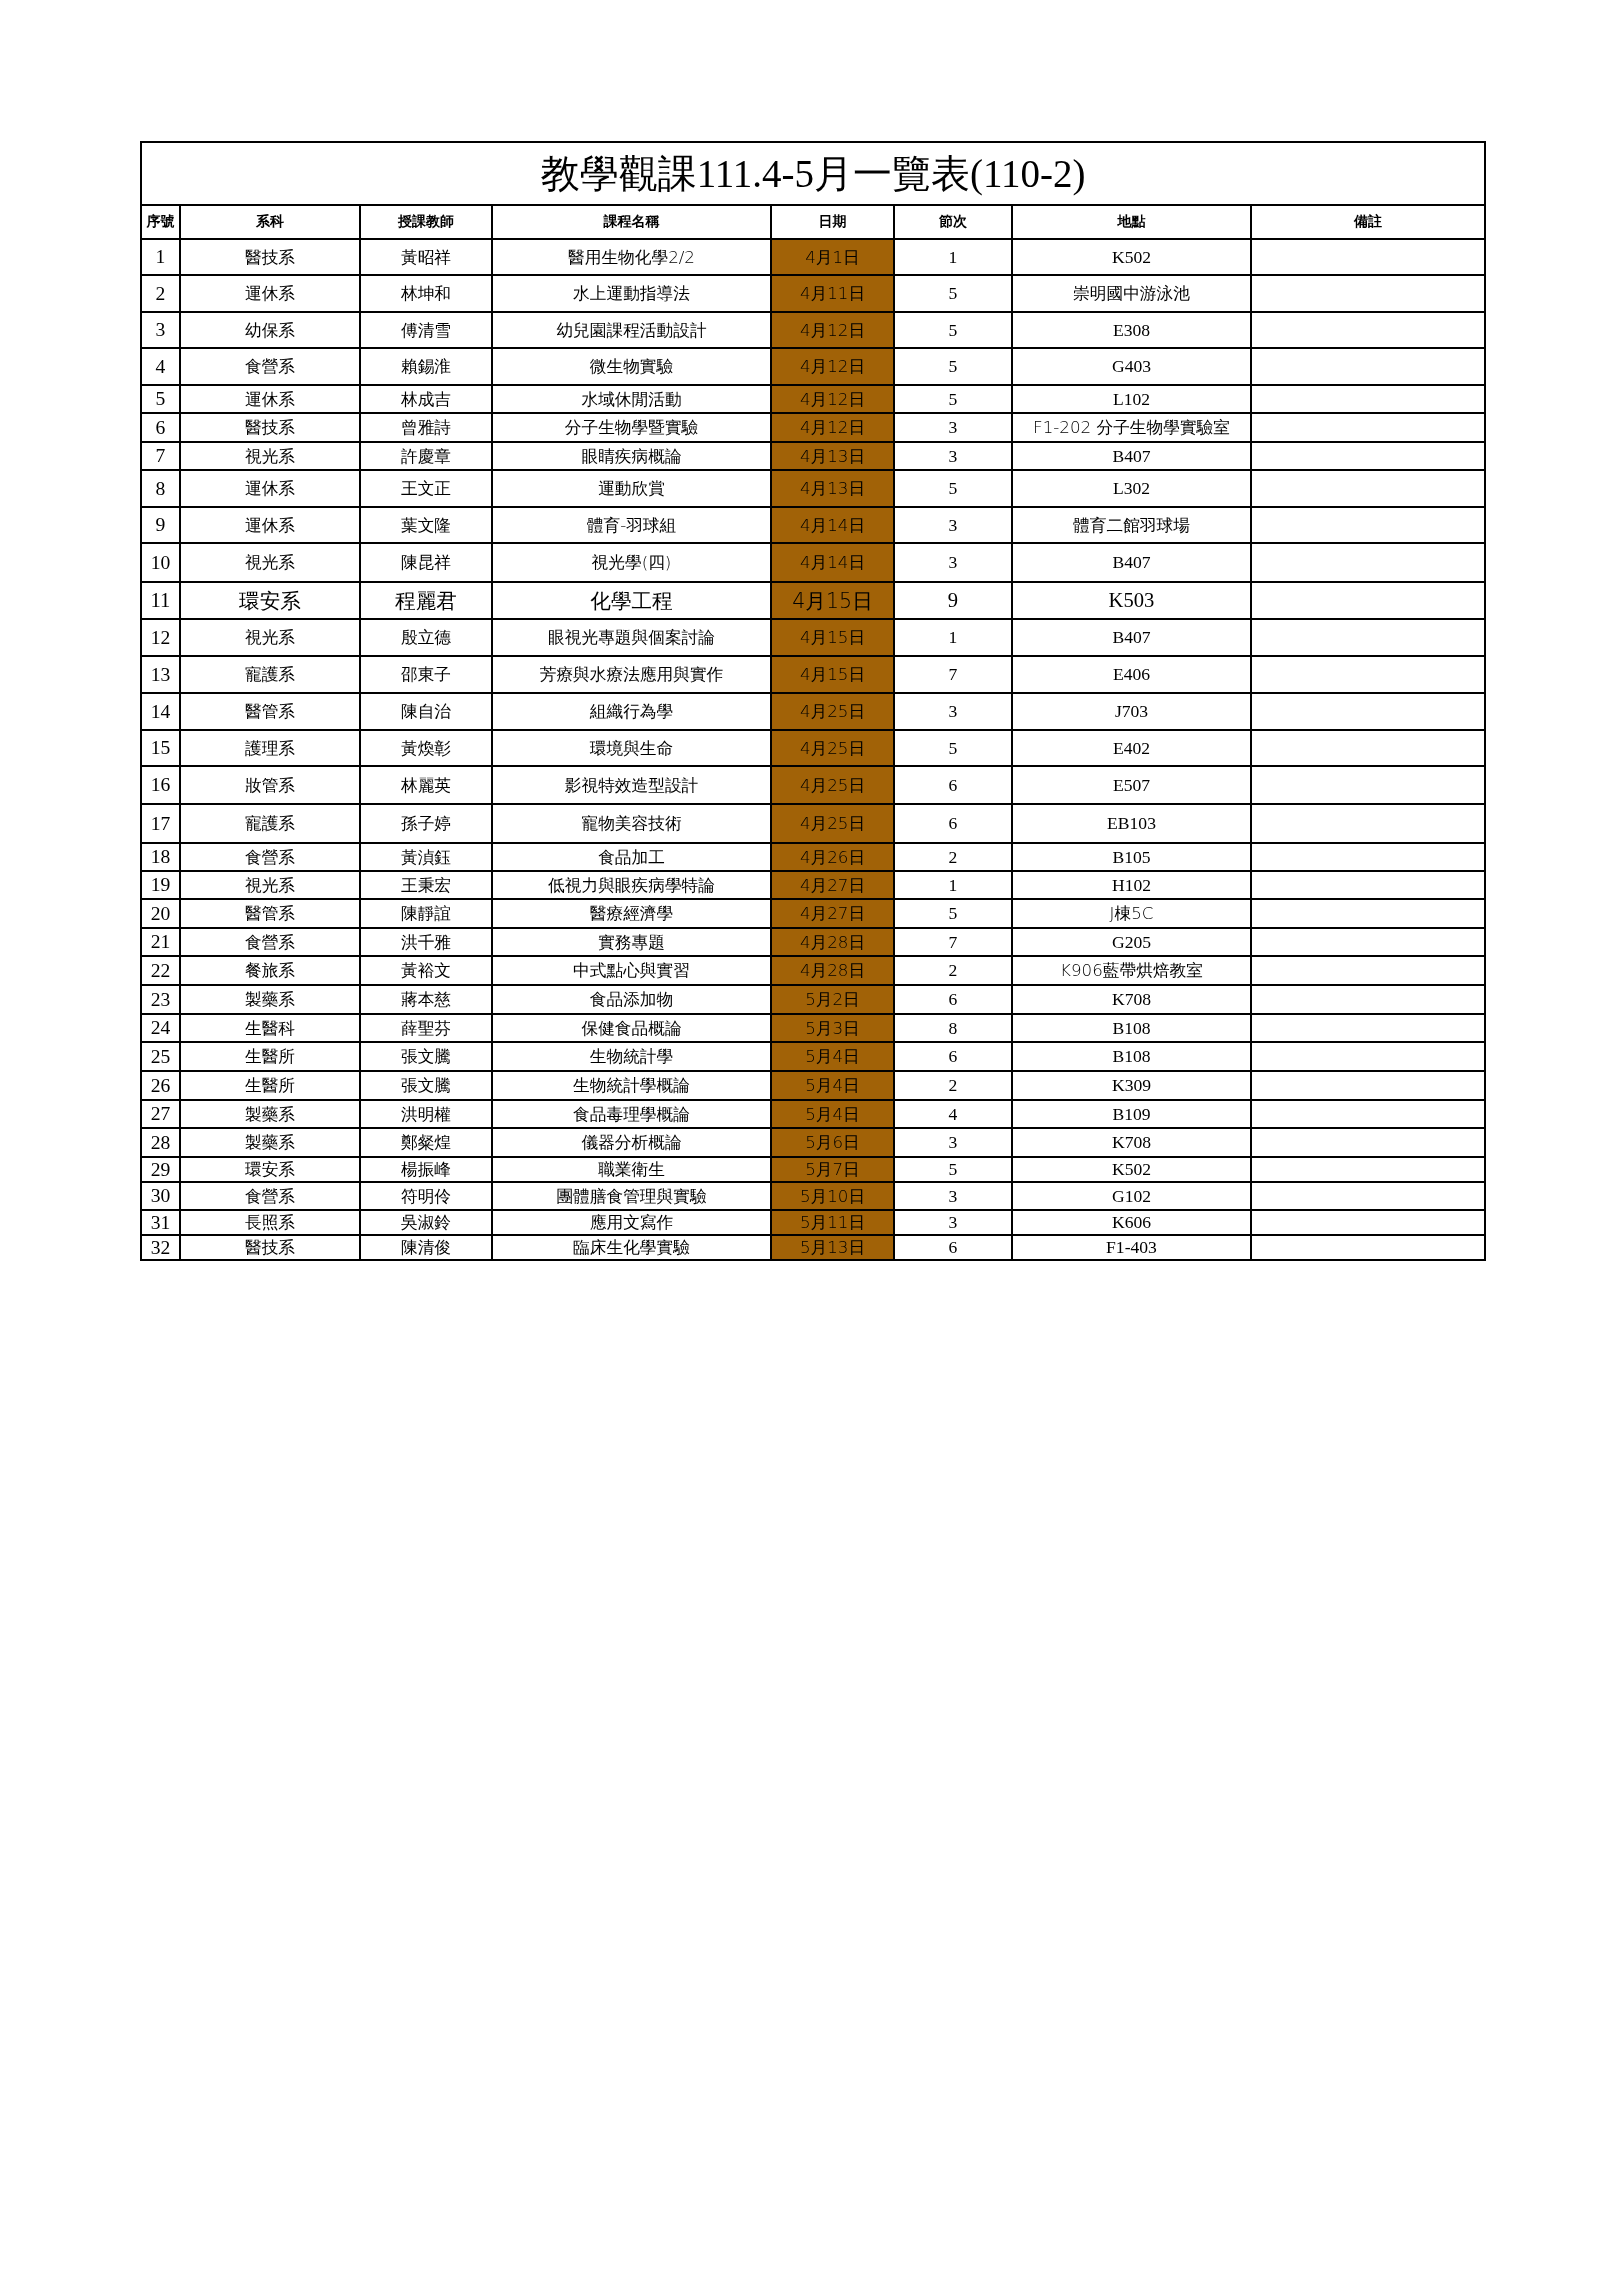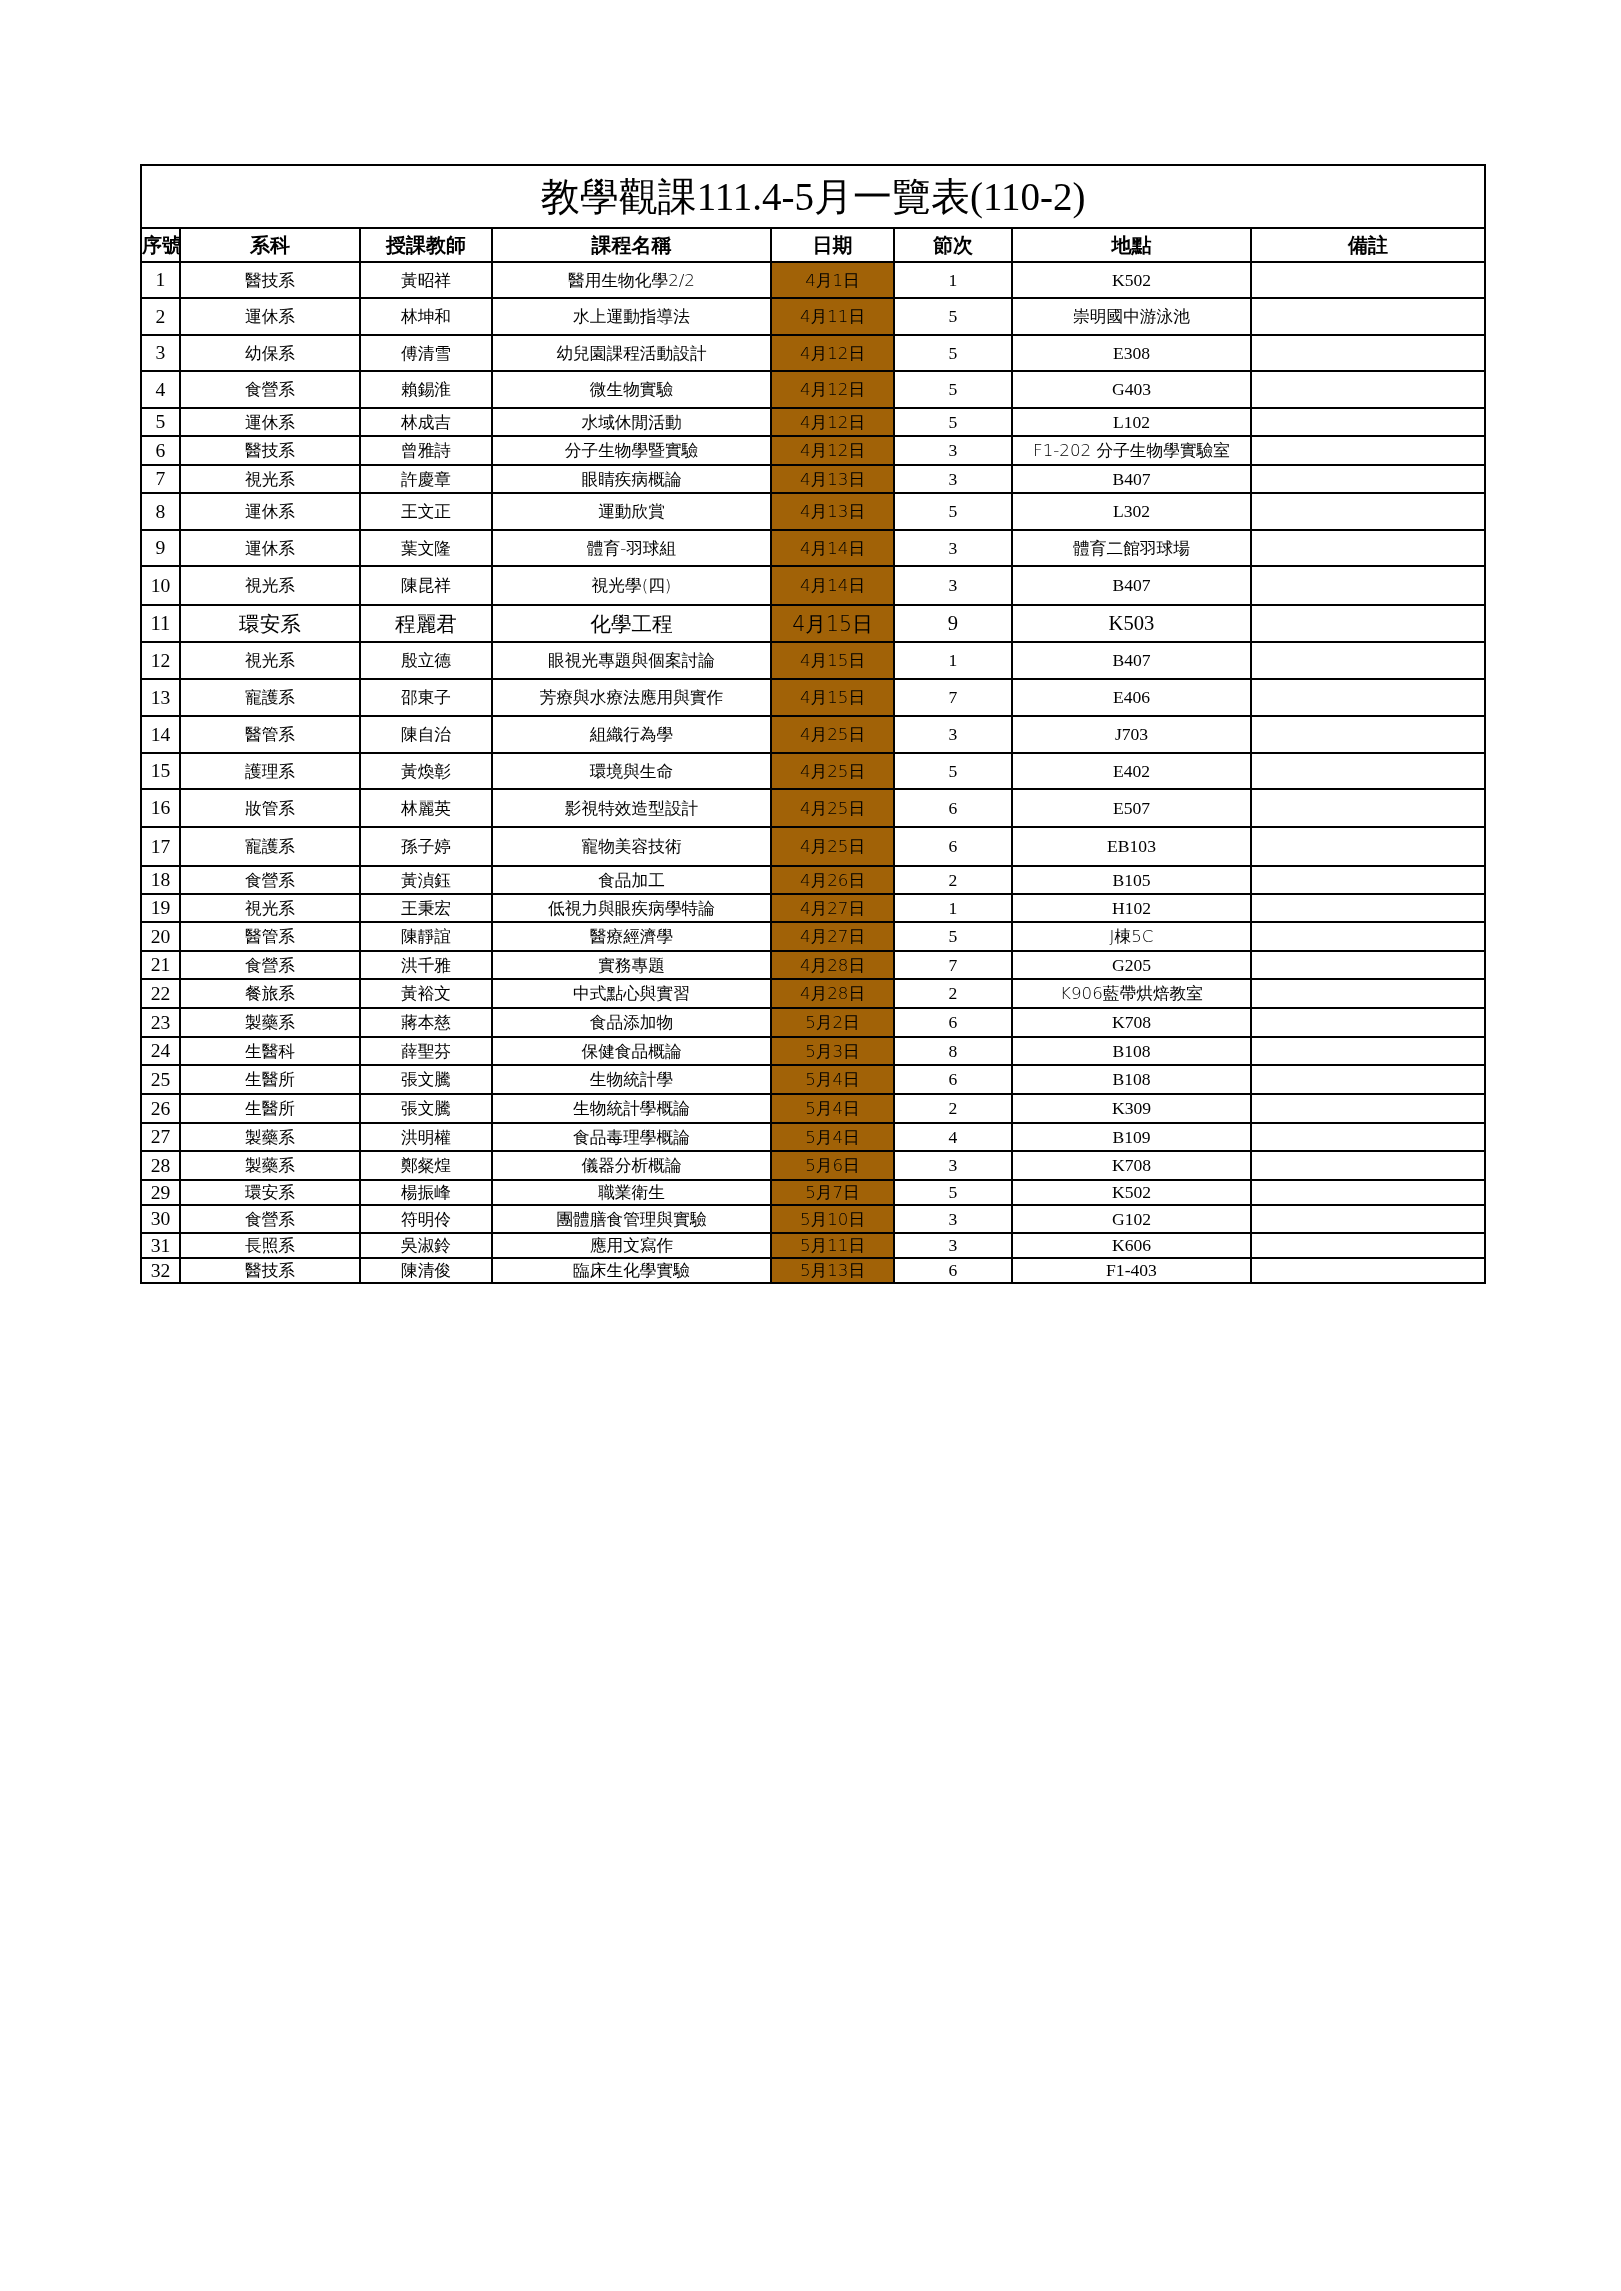--- a/index.html
+++ b/index.html
@@ -1,21 +1,21 @@
 <!DOCTYPE html>
 <html><head>
 <meta charset="utf-8">
 <style>
   html, body { margin: 0; padding: 0; background: #ffffff; }
   body { width: 1621px; height: 2292px; position: relative; font-family: "DejaVu Serif", "Liberation Serif", serif; color: #000; }
-  .sheet { position: absolute; left: 140px; top: 164px; width: 1345px; }
+  .sheet { position: absolute; left: 140px; top: 141px; width: 1345px; }
   table { border-collapse: collapse; width: 1345px; table-layout: fixed; }
   td, th { border: 2px solid #000; text-align: center; vertical-align: middle; padding: 0; overflow: hidden; white-space: nowrap; }
   .title-cell { height: 61px; font-size: 39px; font-family: "Liberation Serif", "DejaVu Serif", serif; border-width: 2.9px; }
-  th { height: 32px; font-size: 20px; font-weight: bold; font-family: Liberation Sans, sans-serif; }
+  th { height: 32px; font-size: 14px; font-weight: bold; font-family: Liberation Sans, sans-serif; }
   td { font-size: 16.7px; font-family: "DejaVu Sans", "Liberation Sans", sans-serif; font-weight: 300; }
   td.num, td.period, td.loc-ascii { font-family: "Liberation Serif", "DejaVu Serif", serif; font-size: 17.6px; }
   td.seq { font-family: "Liberation Serif", "DejaVu Serif", serif; font-size: 19.6px; }
   td.date { background: #a16207; }
   td.big { font-size: 20.6px; }
 </style>
 </head>
 <body>
 
 <div class="sheet">

